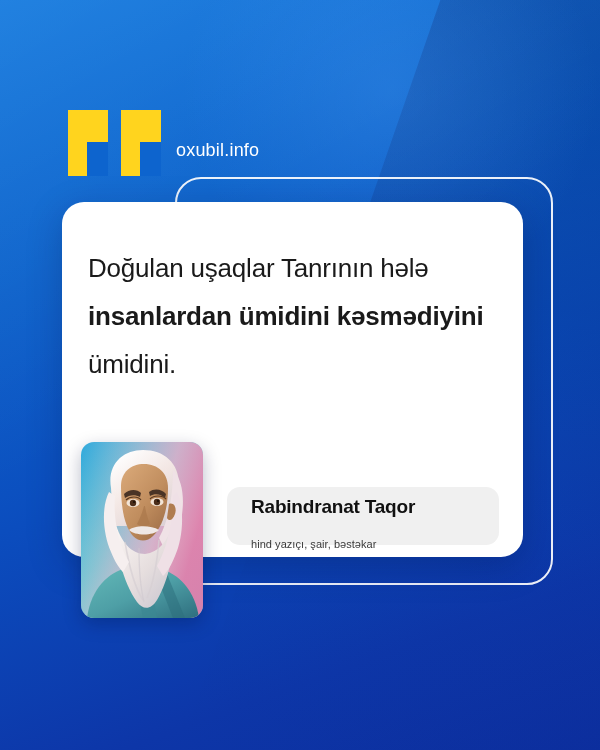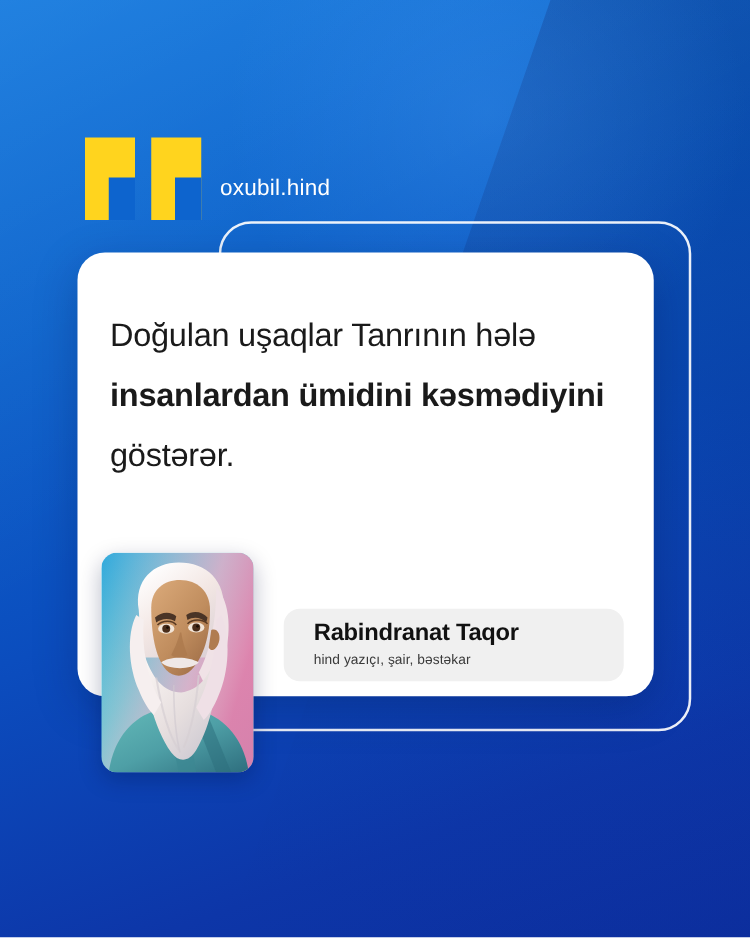--- a/index.html
+++ b/index.html
@@ -140,21 +140,21 @@
     color: #111111;
     font-size: 19px;
     font-weight: 700;
     letter-spacing: -0.2px;
     line-height: 1.15;
   }
   .attrib-role {
     color: #3A3A3A;
     font-size: 11px;
     font-weight: 400;
-    margin-top: 4px;
+    margin-top: 20px;
     letter-spacing: 0.05px;
   }
 
   
   .portrait {
     position: absolute;
     left: 81px;
     top: 442px;
     width: 122px;
     height: 176px;
@@ -171,26 +171,26 @@
 
   <div class="bg-wedge"></div>
   <div class="bg-wedge-2"></div>
   <div class="bg-glow"></div>
 
   <div class="quote-mark">
     <div class="qm-glyph"></div>
     <div class="qm-glyph"></div>
   </div>
 
-  <div class="brand">oxubil.hind</div>
+  <div class="brand">oxubil.info</div>
 
   <div class="outline-frame"></div>
 
   <div class="card">
-    <div class="quote-text"><span>Doğulan uşaqlar Tanrının hələ </span><b>insanlardan ümidini kəsmədiyini</b><span> göstərər.</span></div>
+    <div class="quote-text"><span>Doğulan uşaqlar Tanrının hələ </span><b>insanlardan ümidini kəsmədiyini</b><span> ümidini.</span></div>
   </div>
 
   <div class="attrib-chip">
     <div class="attrib-name">Rabindranat Taqor</div>
     <div class="attrib-role">hind yazıçı, şair, bəstəkar</div>
   </div>
 
   <div class="portrait">
     <svg width="122" height="176" viewBox="0 0 122 176" xmlns="http://www.w3.org/2000/svg">
       <defs>

